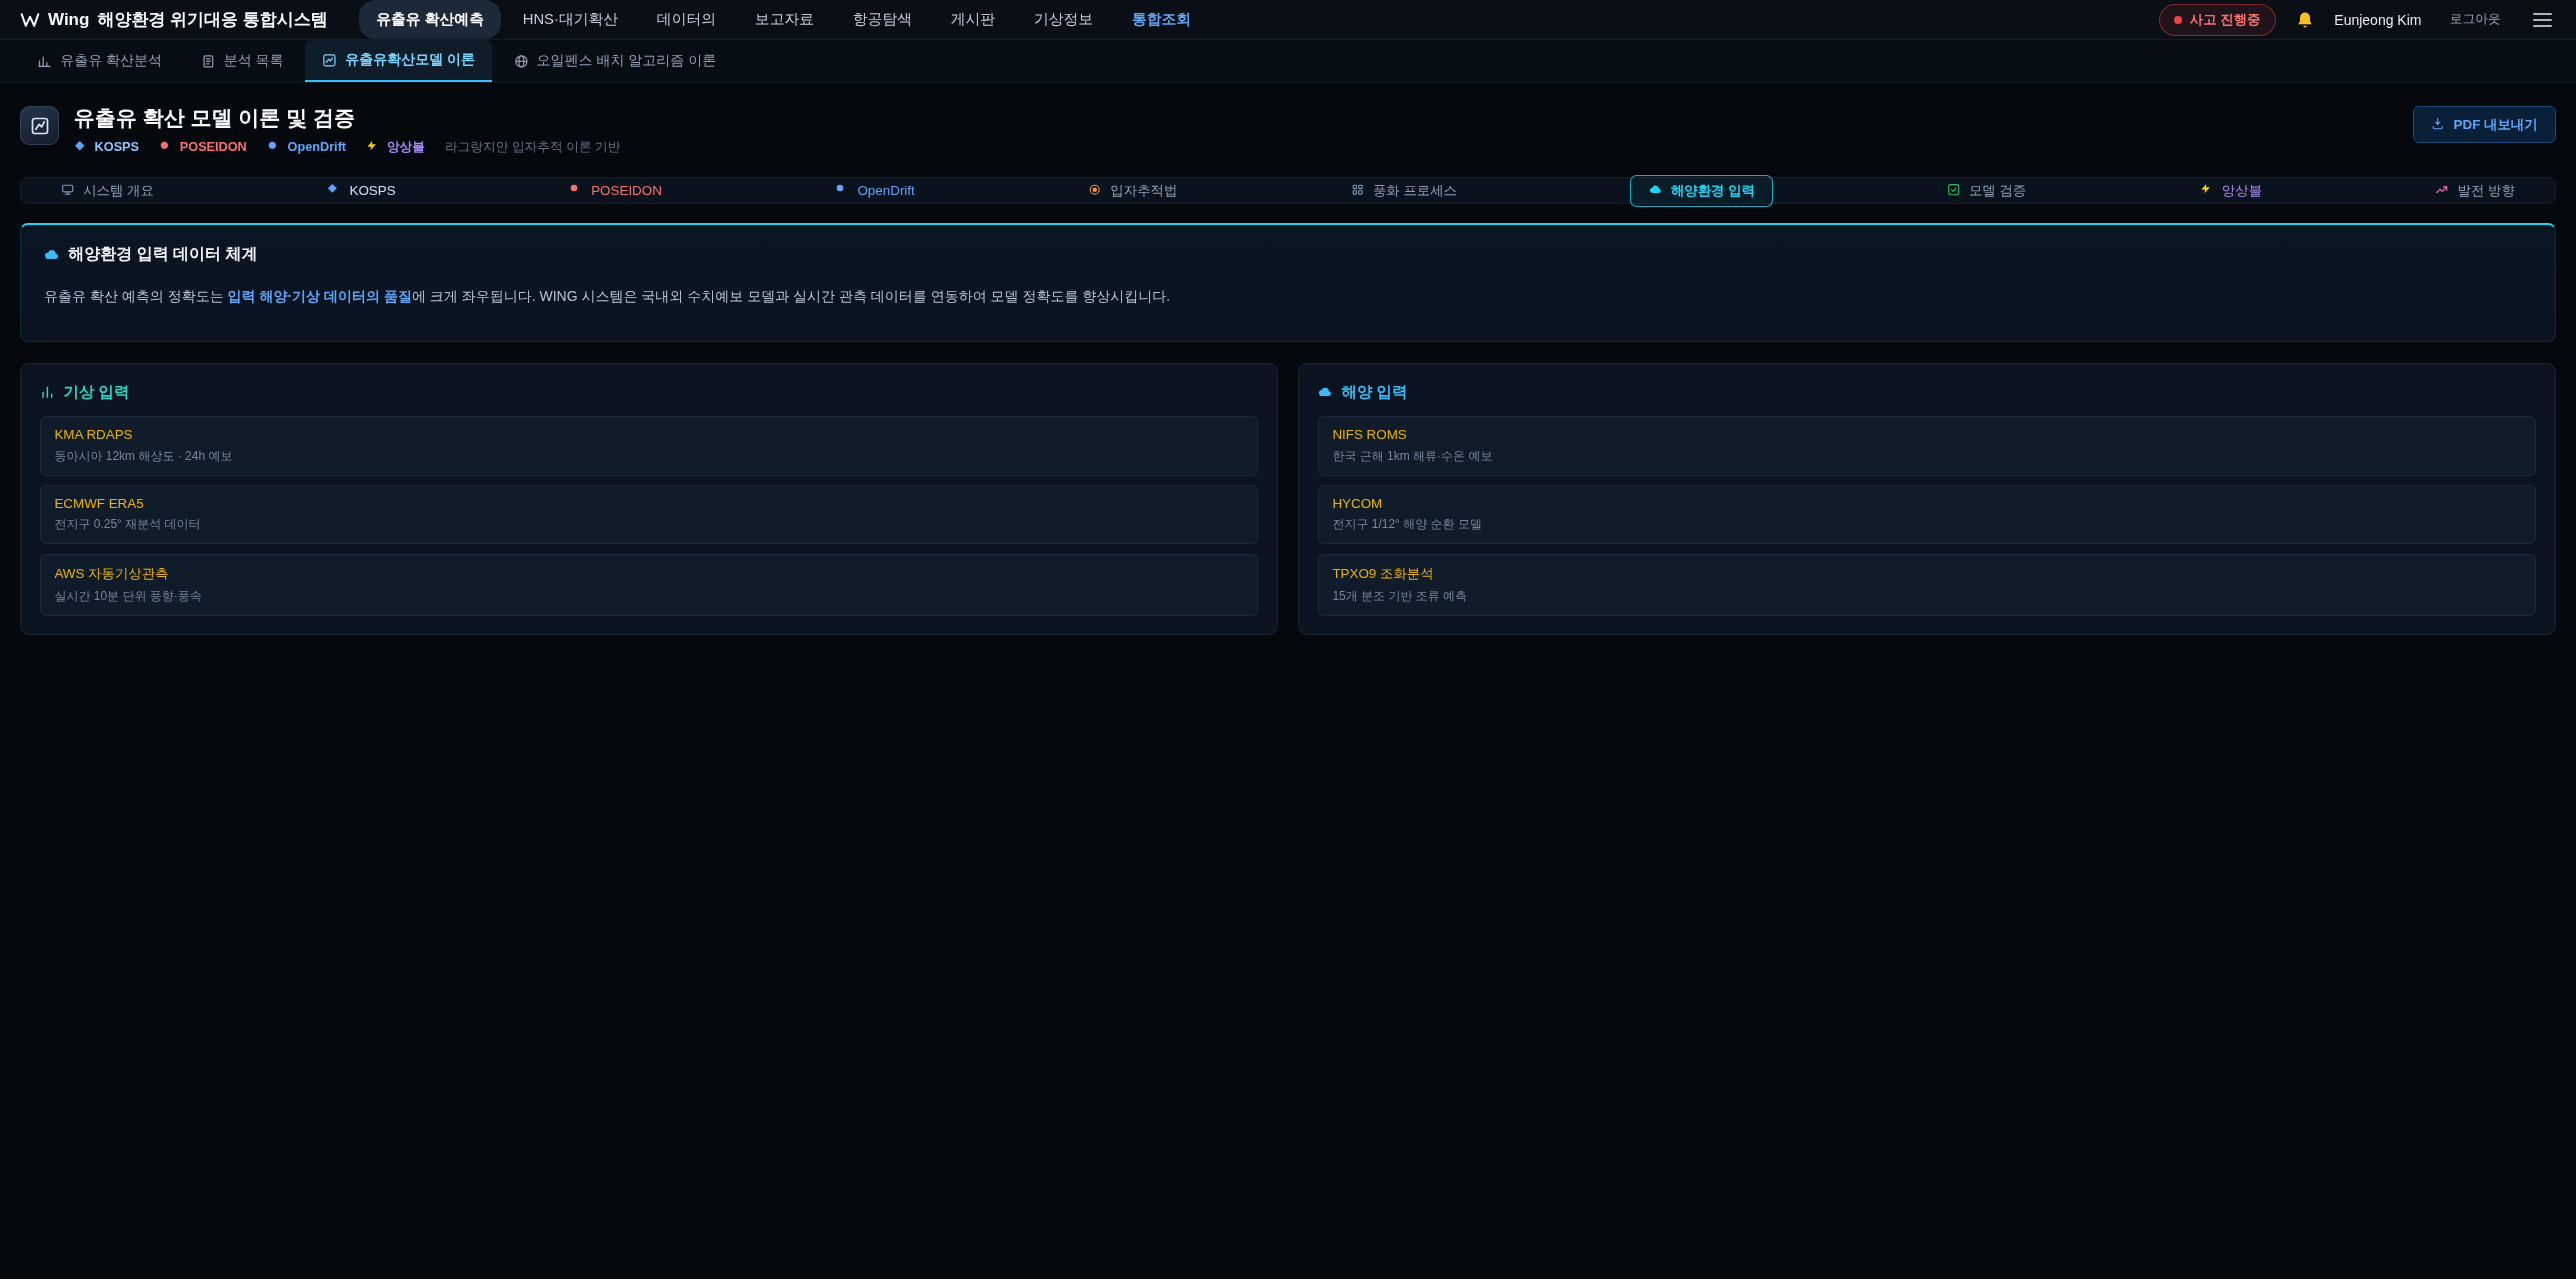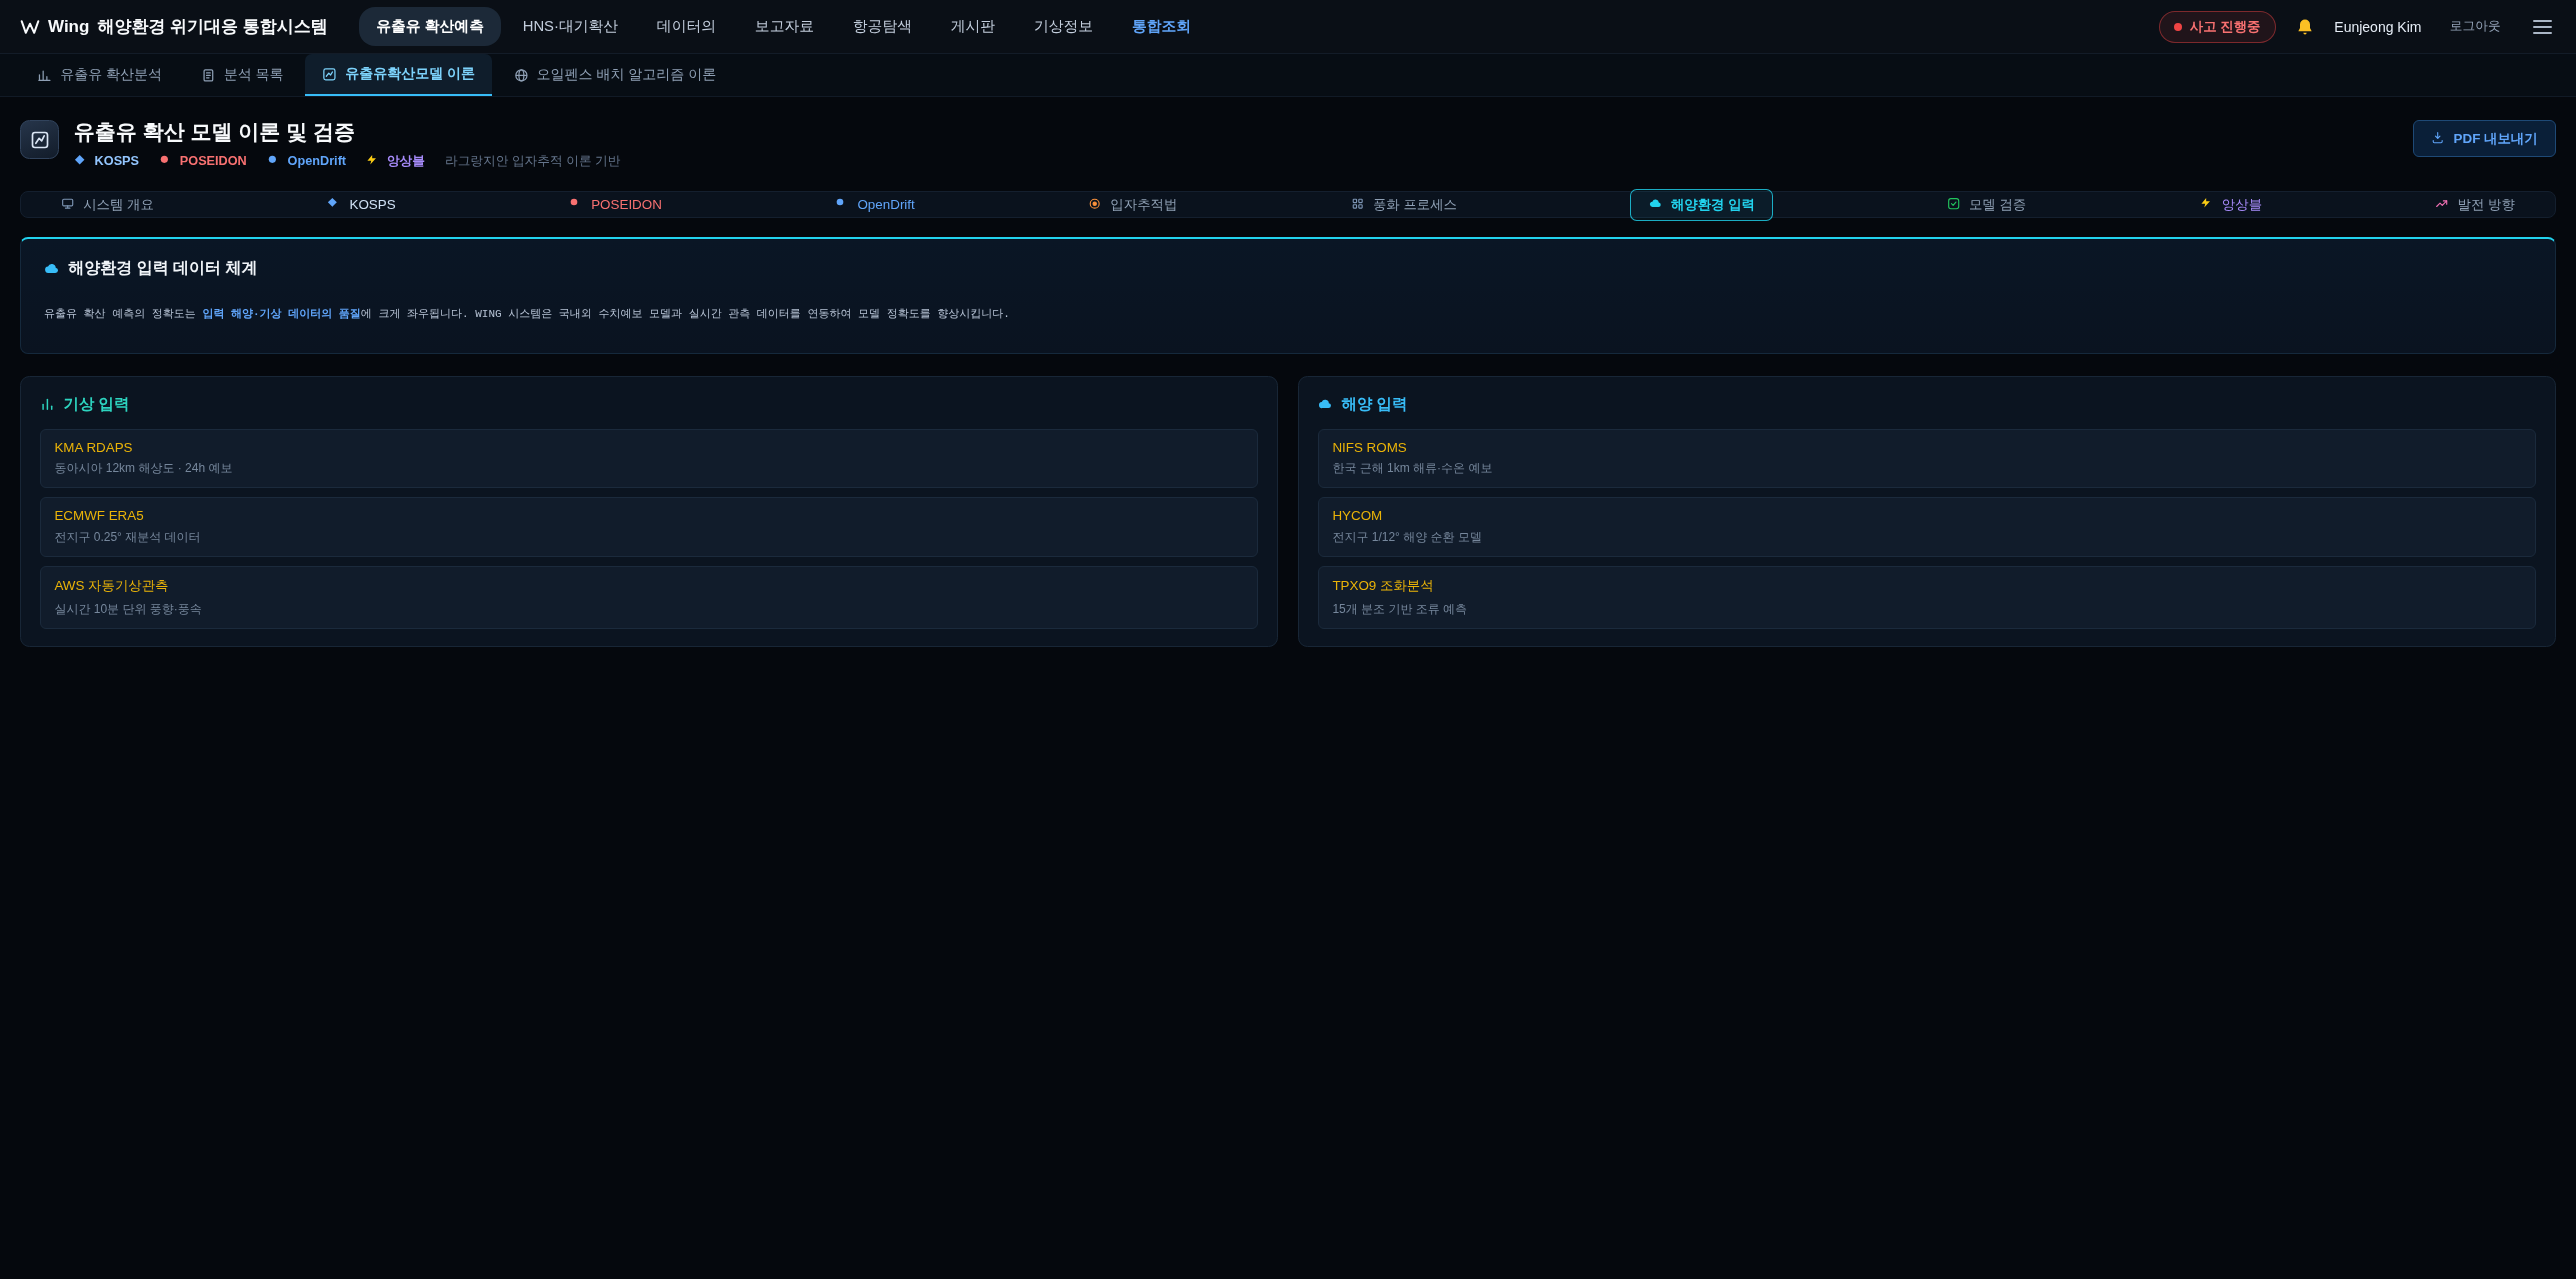--- a/index.html
+++ b/index.html
@@ -12,21 +12,21 @@
   html,body{margin:0;padding:0;}
   body{
     width:2576px;height:1279px;background:var(--bg);
     font-family:"Liberation Sans",sans-serif;color:var(--txt);overflow:hidden;
   }
   .ic{width:14.8px;height:14.8px;flex:0 0 auto;}
   .ic-lg{width:20px;height:20px;}
   svg{display:block;}
 
   
-  .topbar{height:54px;background:var(--bar);border-bottom:0.7px solid var(--line);
+  .topbar{height:40px;background:var(--bar);border-bottom:0.7px solid var(--line);
     display:flex;align-items:center;padding:6px 20px;}
   .brand{display:flex;align-items:center;gap:8px;font-weight:bold;font-size:17px;color:#f8fafc;cursor:pointer;}
   .main-nav{display:flex;margin-left:31px;gap:4px;align-items:center;}
   .nav-item{padding:10px 17.4px;border-radius:16px;font-size:14.8px;color:#c3cedd;cursor:pointer;white-space:nowrap;}
   .nav-item.active{background:#1c2938;color:#ffffff;font-weight:bold;}
   .nav-item.accent{color:var(--blue);font-weight:bold;}
   .topbar-right{margin-left:auto;display:flex;align-items:center;gap:19px;}
   .incident-badge{display:flex;align-items:center;gap:7.4px;background:rgba(239,68,68,.10);
     border:0.7px solid rgba(239,68,68,.45);color:var(--red);font-size:13.4px;font-weight:bold;
     padding:6px 14.8px;border-radius:670px;cursor:pointer;white-space:nowrap;justify-content:flex-end;}
@@ -66,21 +66,21 @@
   .c-red{color:var(--red);} .c-blue{color:var(--blue);} .c-purple{color:var(--purple);}
   .c-yellow{color:var(--yellow);} .c-green{color:var(--green);} .c-orange{color:var(--orange);}
   .c-teal{color:var(--teal);} .c-sky{color:var(--sky);} .c-pink{color:var(--pink);}
   .c-light{color:#cfe0f4;} .c-steel{color:#7e96b5;}
 
   
   .intro-card{margin:19px 20px 0;background:linear-gradient(180deg,#0a1625,#0a1320);
     border:0.7px solid #15293c;border-top:2px solid var(--cyan);border-radius:8px;padding:19px 23px;}
   .intro-title{display:flex;gap:9.4px;align-items:center;font-size:16px;font-weight:bold;color:#f1f5f9;}
   .intro-title .ic{color:var(--sky);}
-  .intro-body{margin-top:27px;font-size:11px;color:#b8c4d6;line-height:1.55;font-family:Liberation Mono, monospace;}
+  .intro-body{margin-top:21px;font-size:14px;color:#b8c4d6;line-height:1.55;}
   .intro-body .hl{color:var(--blue);font-weight:bold;}
 
   
   .cards-row{margin:21.5px 20px 0;display:grid;grid-template-columns:1fr 1fr;gap:20px;}
   .data-card{background:#0b1420;border:0.7px solid #182636;border-radius:9.4px;padding:17.4px 19px;}
   .card-title{display:flex;gap:8.7px;align-items:center;font-size:15.4px;font-weight:bold;margin-bottom:13.4px;}
   .data-item{background:#111c2b;border:0.7px solid #1b2a3c;border-radius:6px;padding:10px 13.4px;margin-bottom:9.4px;}
   .data-item:last-child{margin-bottom:0;}
   .item-name{font-size:13.4px;font-weight:normal;color:#eab308;}
   .item-desc{font-size:12px;color:#76879c;margin-top:5.4px;}

